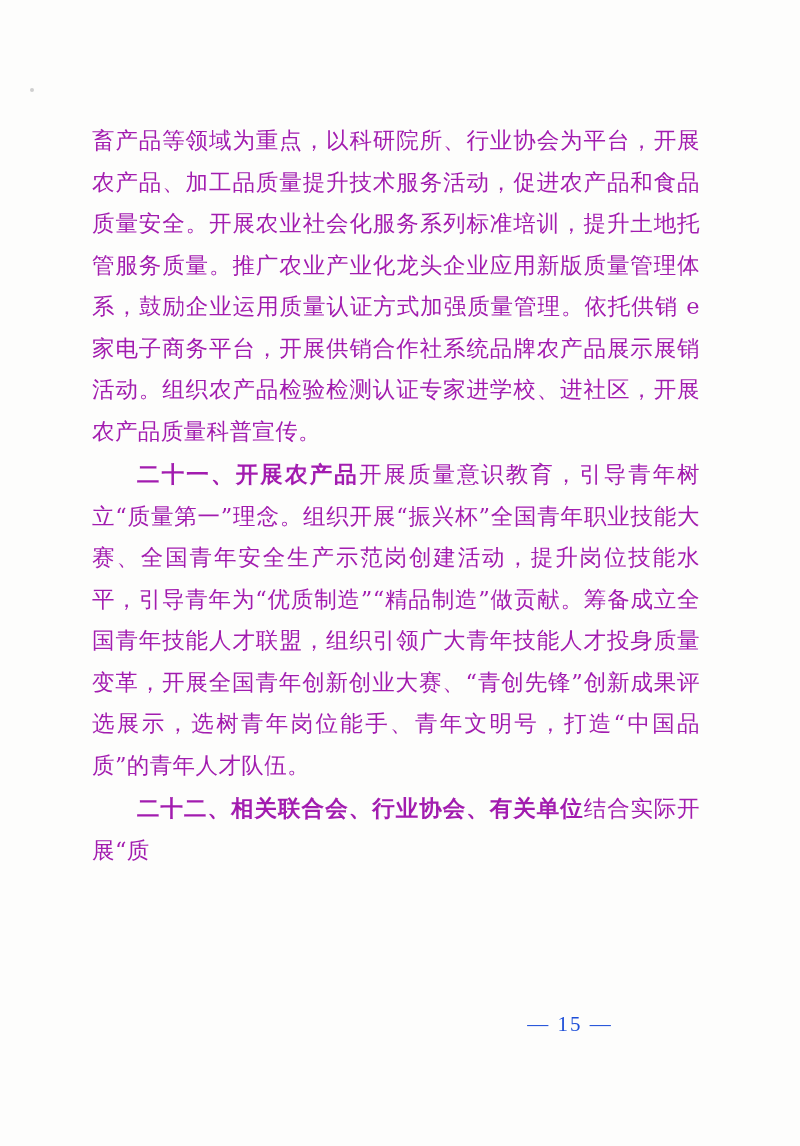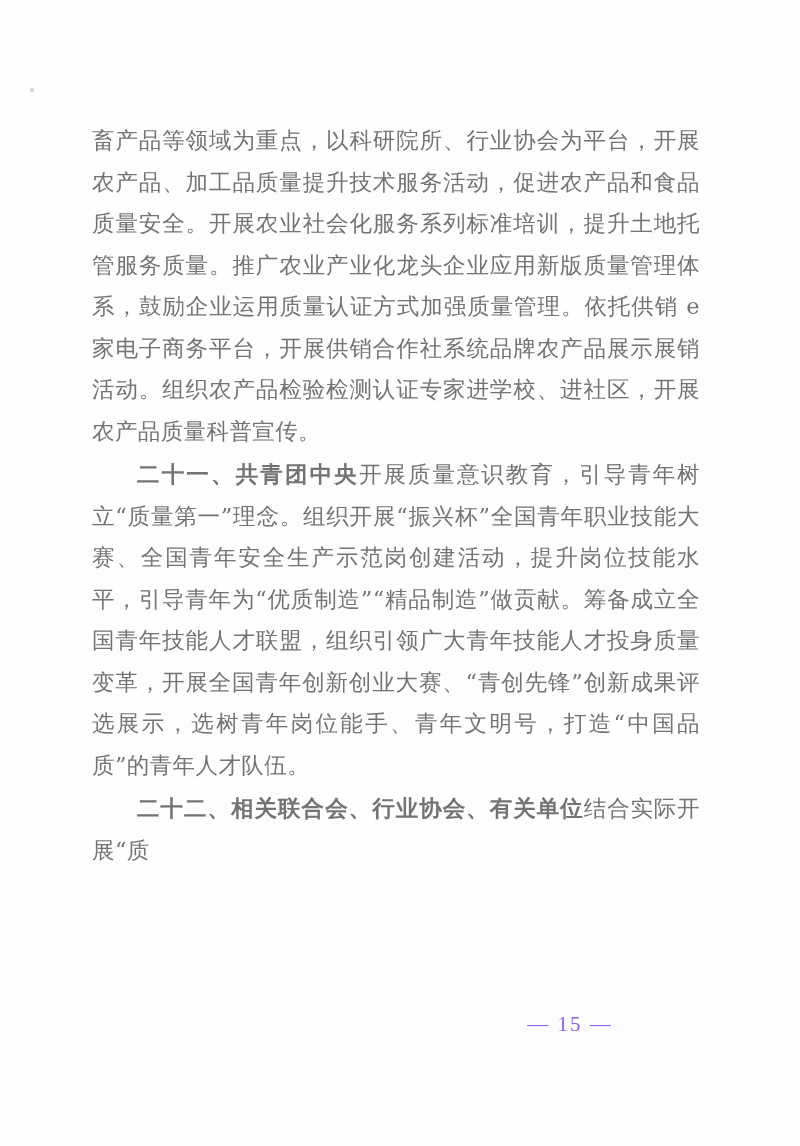--- a/index.html
+++ b/index.html
@@ -38,38 +38,38 @@
     border-radius: 50%;
   }
   p.para {
     margin: 0 8px 2px 0;
     font-size: 22.5px;
     line-height: 41.5px;
     text-align: justify;
     text-justify: inter-ideograph;
     letter-spacing: 0.4px;
     font-family: "DejaVu Serif", serif;
-    color: #737373;
+    color: #a21caf;
   }
   p.para.indent {
     text-indent: 45px;
   }
   .lead {
     font-weight: bold;
     letter-spacing: 0.6px;
   }
   .page-number {
     position: absolute;
     left: 0;
     right: 0;
     top: 1012px;
     text-align: center;
     font-size: 21px;
     letter-spacing: 2px;
-    color: #8b5cf6;
+    color: #1d4ed8;
     font-family: "DejaVu Serif", serif;
   }
   .page-number .pn-inner {
     display: inline-block;
     margin-left: 340px;
   }
   .latin {
     font-family: "Liberation Serif", serif;
   }
 </style>
@@ -81,21 +81,21 @@
   <div class="corner-mark"></div>
 
   <div class="page-inner">
 
     <p class="para">
       <span>畜产品等领域为重点，以科研院所、行业协会为平台，开展农产品、加工品质量提升技术服务活动，促进农产品和食品质量安全。开展农业社会化服务系列标准培训，提升土地托管服务质量。推广农业产业化龙头企业应用新版质量管理体系，鼓励企业运用质量认证方式加强质量管理。依托供销 e 家电子商务平台，开展供销合作社系统品牌农产品展示展销活动。组织农产品检验检测认证专家进学校、进社区，开展农产品质量科普宣传。</span>
     </p>
 
 
     <p class="para indent">
-      <span class="lead">二十一、共青团中央</span><span>开展质量意识教育，引导青年树立“质量第一”理念。组织开展“振兴杯”全国青年职业技能大赛、全国青年安全生产示范岗创建活动，提升岗位技能水平，引导青年为“优质制造”“精品制造”做贡献。筹备成立全国青年技能人才联盟，组织引领广大青年技能人才投身质量变革，开展全国青年创新创业大赛、“青创先锋”创新成果评选展示，选树青年岗位能手、青年文明号，打造“中国品质”的青年人才队伍。</span>
+      <span class="lead">二十一、开展农产品</span><span>开展质量意识教育，引导青年树立“质量第一”理念。组织开展“振兴杯”全国青年职业技能大赛、全国青年安全生产示范岗创建活动，提升岗位技能水平，引导青年为“优质制造”“精品制造”做贡献。筹备成立全国青年技能人才联盟，组织引领广大青年技能人才投身质量变革，开展全国青年创新创业大赛、“青创先锋”创新成果评选展示，选树青年岗位能手、青年文明号，打造“中国品质”的青年人才队伍。</span>
     </p>
 
     <p class="para indent">
       <span class="lead">二十二、相关联合会、行业协会、有关单位</span><span>结合实际开展“质</span>
     </p>
 
   </div>
 
   <div class="page-number">
     <span class="pn-inner latin">— 15 —</span>

